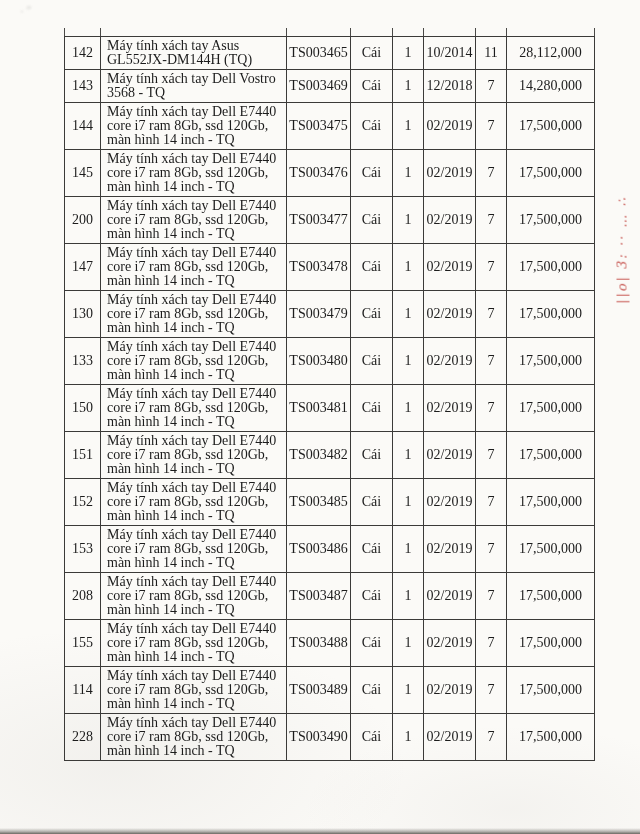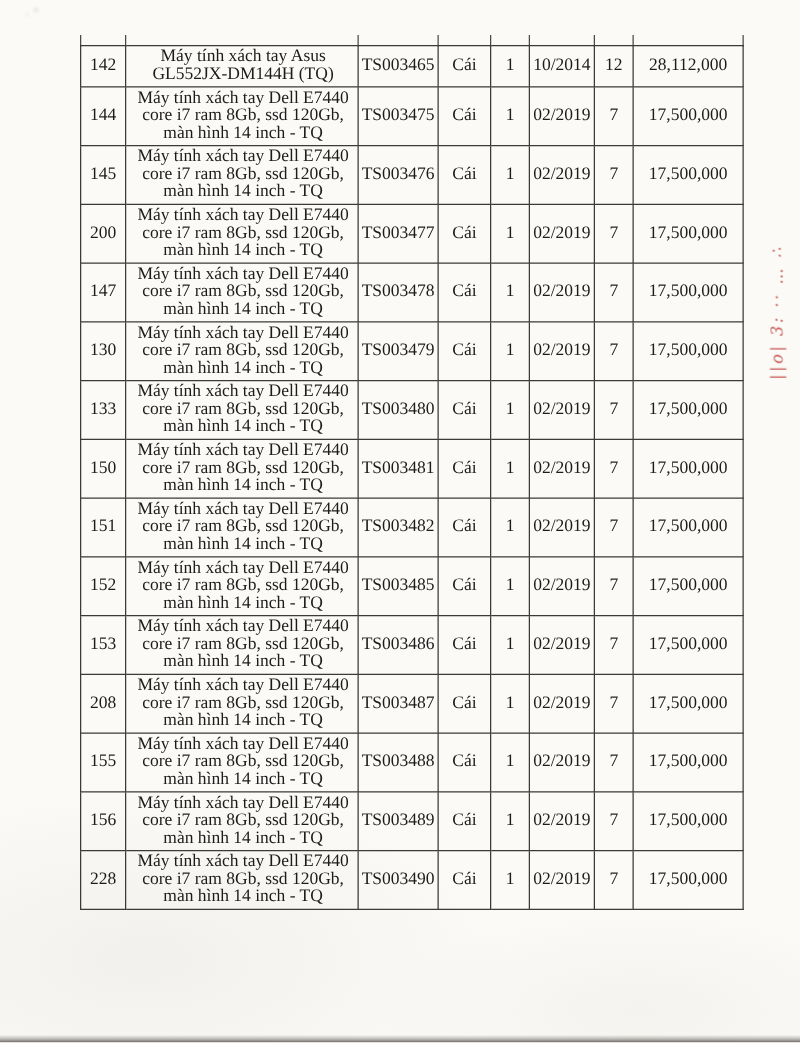--- a/index.html
+++ b/index.html
@@ -31,21 +31,21 @@
     border-collapse:collapse; table-layout:fixed;
     font-size:14px; line-height:14px;
   }
   table.assets td {
     border:1px solid #3b3a38;
     vertical-align:middle; text-align:center;
     padding:1px 2px;
     overflow:hidden;
   }
   table.assets td.c-desc {
-    text-align:center; padding:2px 4px 2px 6px;
+    text-align:left; padding:2px 4px 2px 6px;
   }
   tr.h2 { height:33px; }
   tr.h3 { height:47px; }
 
   
   .stub { position:absolute; width:1px; background:#4a4946; top:28px; height:9px; }
 
   .margin-note {
     position:absolute; left:622px; top:250px;
     transform:translate(-50%,-50%) rotate(-90deg);
@@ -92,23 +92,33 @@
         <col style="width:88px">
     </colgroup>
     <tbody id="table-body">
         <tr class="h2">
       <td class="c-no">142</td>
       <td class="c-desc">Máy tính xách tay Asus GL552JX-DM144H (TQ)</td>
       <td class="c-code">TS003465</td>
       <td class="c-unit">Cái</td>
       <td class="c-qty">1</td>
       <td class="c-date">10/2014</td>
-      <td class="c-years">12</td>
+      <td class="c-years">11</td>
       <td class="c-price">28,112,000</td>
     </tr>
+        <tr class="h2">
+      <td class="c-no">143</td>
+      <td class="c-desc">Máy tính xách tay Dell Vostro 3568 - TQ</td>
+      <td class="c-code">TS003469</td>
+      <td class="c-unit">Cái</td>
+      <td class="c-qty">1</td>
+      <td class="c-date">12/2018</td>
+      <td class="c-years">7</td>
+      <td class="c-price">14,280,000</td>
+    </tr>
         <tr class="h3">
       <td class="c-no">144</td>
       <td class="c-desc">Máy tính xách tay Dell E7440 core i7 ram 8Gb, ssd 120Gb, màn hình 14 inch - TQ</td>
       <td class="c-code">TS003475</td>
       <td class="c-unit">Cái</td>
       <td class="c-qty">1</td>
       <td class="c-date">02/2019</td>
       <td class="c-years">7</td>
       <td class="c-price">17,500,000</td>
     </tr>
@@ -216,21 +226,21 @@
       <td class="c-no">155</td>
       <td class="c-desc">Máy tính xách tay Dell E7440 core i7 ram 8Gb, ssd 120Gb, màn hình 14 inch - TQ</td>
       <td class="c-code">TS003488</td>
       <td class="c-unit">Cái</td>
       <td class="c-qty">1</td>
       <td class="c-date">02/2019</td>
       <td class="c-years">7</td>
       <td class="c-price">17,500,000</td>
     </tr>
         <tr class="h3">
-      <td class="c-no">156</td>
+      <td class="c-no">114</td>
       <td class="c-desc">Máy tính xách tay Dell E7440 core i7 ram 8Gb, ssd 120Gb, màn hình 14 inch - TQ</td>
       <td class="c-code">TS003489</td>
       <td class="c-unit">Cái</td>
       <td class="c-qty">1</td>
       <td class="c-date">02/2019</td>
       <td class="c-years">7</td>
       <td class="c-price">17,500,000</td>
     </tr>
         <tr class="h3">
       <td class="c-no">228</td>

